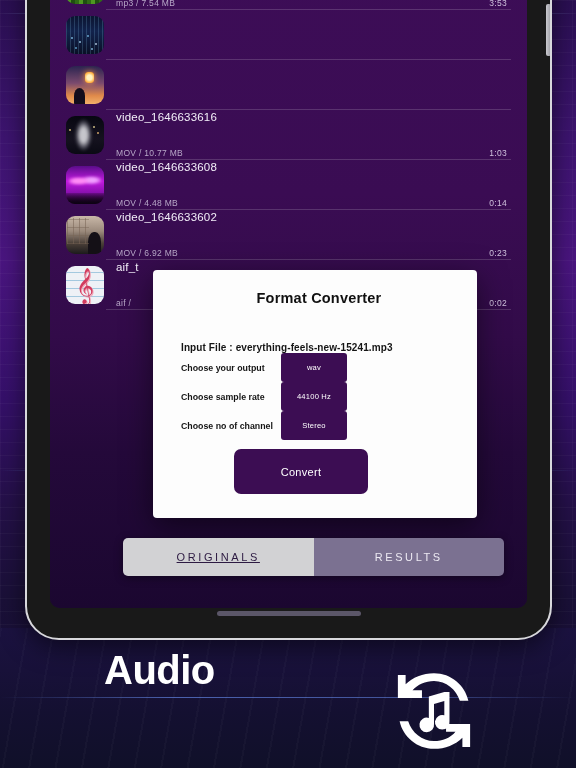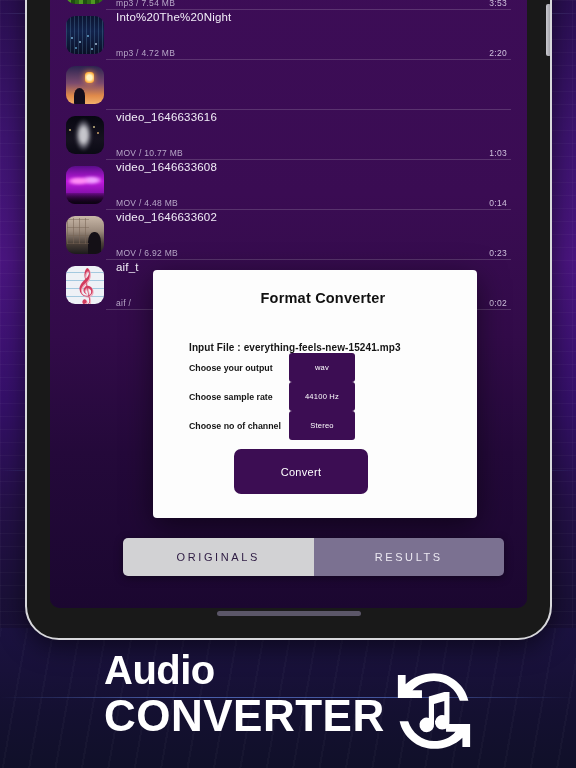--- a/index.html
+++ b/index.html
@@ -163,21 +163,21 @@
   .t-note:after{content:"𝄞";position:absolute;inset:0;display:flex;align-items:center;justify-content:center;
       font-size:31px;color:#d23b5e;line-height:1;text-shadow:1px 1px 0 #f0a6b6;}
   .t-note:before{content:"";position:absolute;inset:0;
       background:repeating-linear-gradient(0deg,transparent 0 7px,rgba(90,160,200,.5) 7px 8px);}
 
   
   #modal{
     position:absolute; left:103px; top:310px; width:324px; height:248px;
     background:#fdfdfd; border-radius:4px;
     box-shadow:0 8px 30px rgba(0,0,0,.5);
-    padding:16px 20px 0 36px;
+    padding:16px 20px 0 28px;
   }
   #modal-title{
     text-align:center; font-size:14.5px; font-weight:bold;
     color:#111; letter-spacing:.2px; margin-top:4px;
   }
   #input-file{
     margin-top:36px; font-size:10px; font-weight:bold; color:#151515; letter-spacing:.1px;
   }
   .opt-row{ display:flex; align-items:center; margin-top:0; }
   .opt-label{ width:100px; font-size:8.8px; font-weight:bold; color:#151515; }
@@ -196,21 +196,21 @@
   
   #tabs{
     position:absolute; left:73px; bottom:32px; width:381px; height:38px;
     display:flex; border-radius:5px; overflow:hidden;
     box-shadow:0 2px 8px rgba(0,0,0,.4);
   }
   .tab{
     flex:1; display:flex; align-items:center; justify-content:center;
     font-size:11px; letter-spacing:2.6px; cursor:pointer;
   }
-  .tab.active{ background:#d2d2d4; color:#2d1a42; }
+  .tab.active{ background:#d2d2d4; color:#2d1a42;text-decoration:underline; }
   .tab.inactive{ background:#7b7191; color:#ece9f2; }
 
   
   #promo-text{
     position:absolute; left:104px; top:651px;
     color:#fff; line-height:.98;
   }
   #promo-line1{ font-size:40px; font-weight:bold; letter-spacing:-.5px; }
   #promo-line2{ font-size:44px; font-weight:bold; letter-spacing:.5px; margin-top:4px; }
   #promo-logo{
@@ -243,25 +243,20 @@
           <div class="row">
             <div class="thumb t-bamboo"></div>
             <div class="meta">
               <div class="fsub">mp3 / 7.54 MB</div>
               <div class="fdur">3:53</div>
             </div>
             <div class="divider"></div>
           </div>
           <div class="row">
             <div class="thumb t-city"></div>
-            <div class="meta">
-              <div class="fname">Into%20The%20Night</div>
-              <div class="fsub">mp3 / 4.72 MB</div>
-              <div class="fdur">2:20</div>
-            </div>
             <div class="divider"></div>
           </div>
           <div class="row">
             <div class="thumb t-lantern"></div>
             <div class="divider"></div>
           </div>
           <div class="row">
             <div class="thumb t-fog"></div>
             <div class="meta">
               <div class="fname">video_1646633616</div>
@@ -325,21 +320,20 @@
         </div>
 
     </div>
   </div>
 
   <div id="home-indicator"></div>
 </div>
 
 <div id="promo-text">
   <div id="promo-line1">Audio</div>
-  <div id="promo-line2">CONVERTER</div>
 </div>
 
 <div id="promo-logo">
   <svg viewBox="0 0 100 100" width="86" height="86">
     <path fill="#ffffff" d="M50 6 C70 6 86 20 90 38 L80 38 C76 25 64 15 50 15 C40 15 31 19 25 26 L36 26 L36 35 L8 35 L8 8 L17 8 L17 19 C25 11 37 6 50 6 Z"></path>
     <path fill="#ffffff" d="M50 94 C30 94 14 80 10 62 L20 62 C24 75 36 85 50 85 C60 85 69 81 75 74 L64 74 L64 65 L92 65 L92 92 L83 92 L83 81 C75 89 63 94 50 94 Z"></path>
     <path fill="#ffffff" d="M62 28 L44 33 L44 58 A8.5 8.5 0 1 0 50 65 L50 42 L62 38.5 L62 55 A8.5 8.5 0 1 0 68 62 L68 28 Z"></path>
   </svg>
 </div>
 

